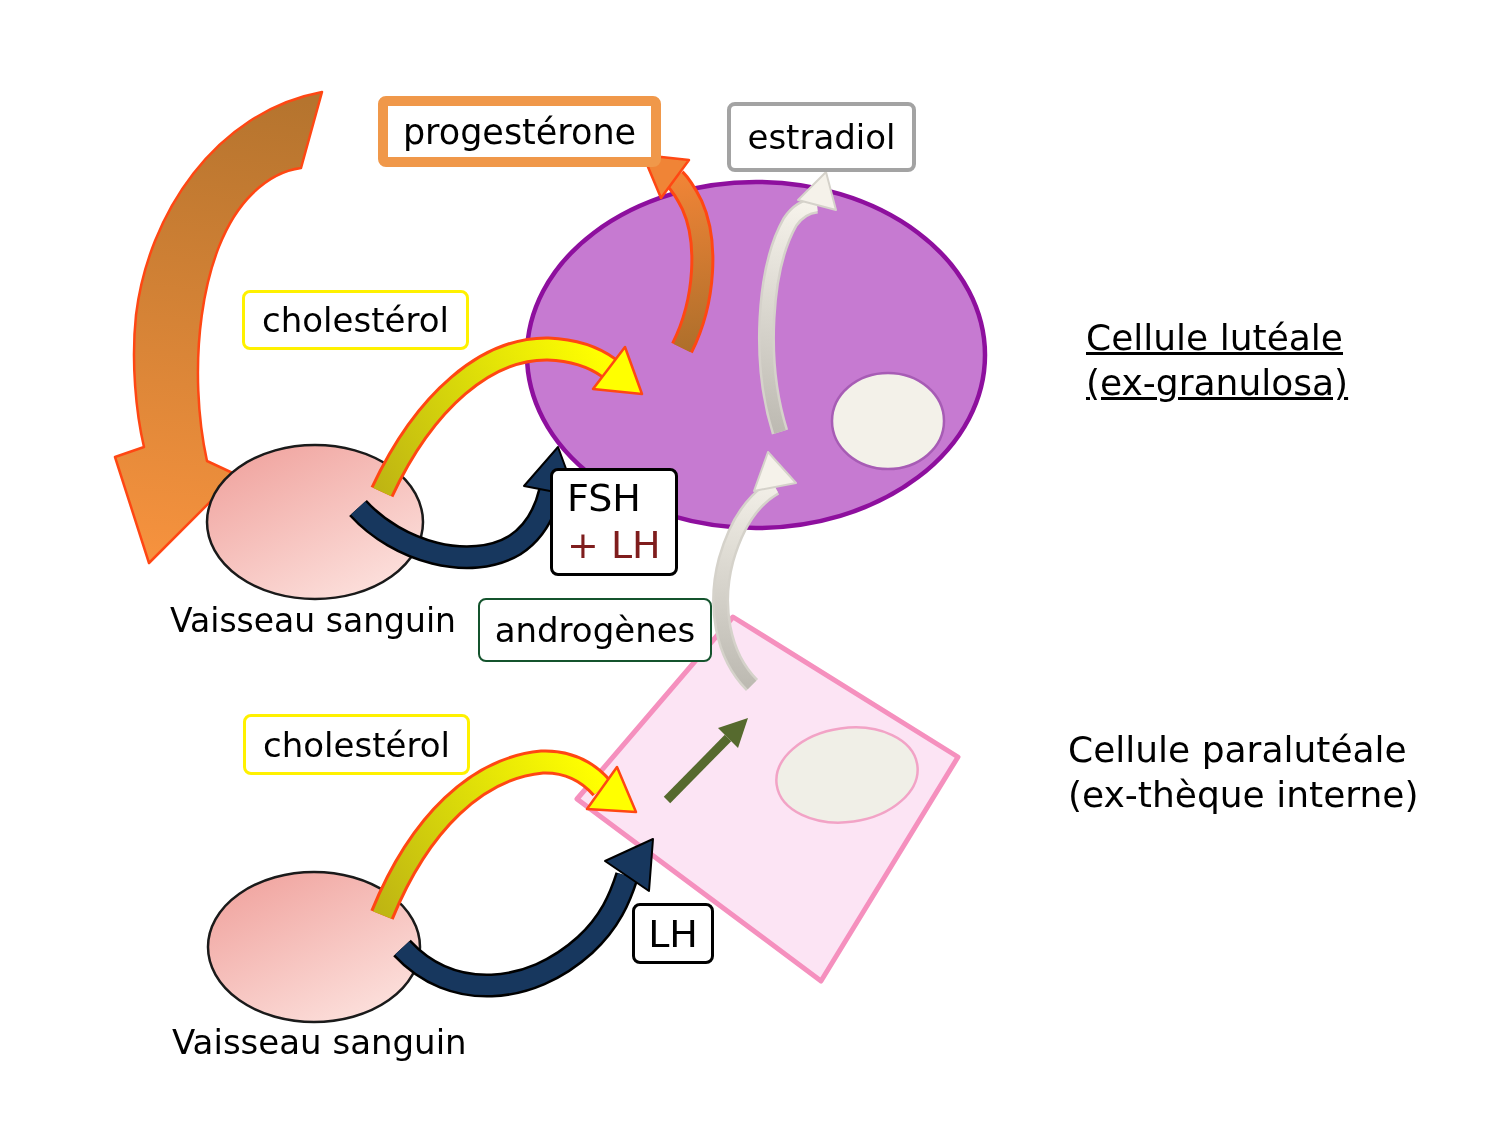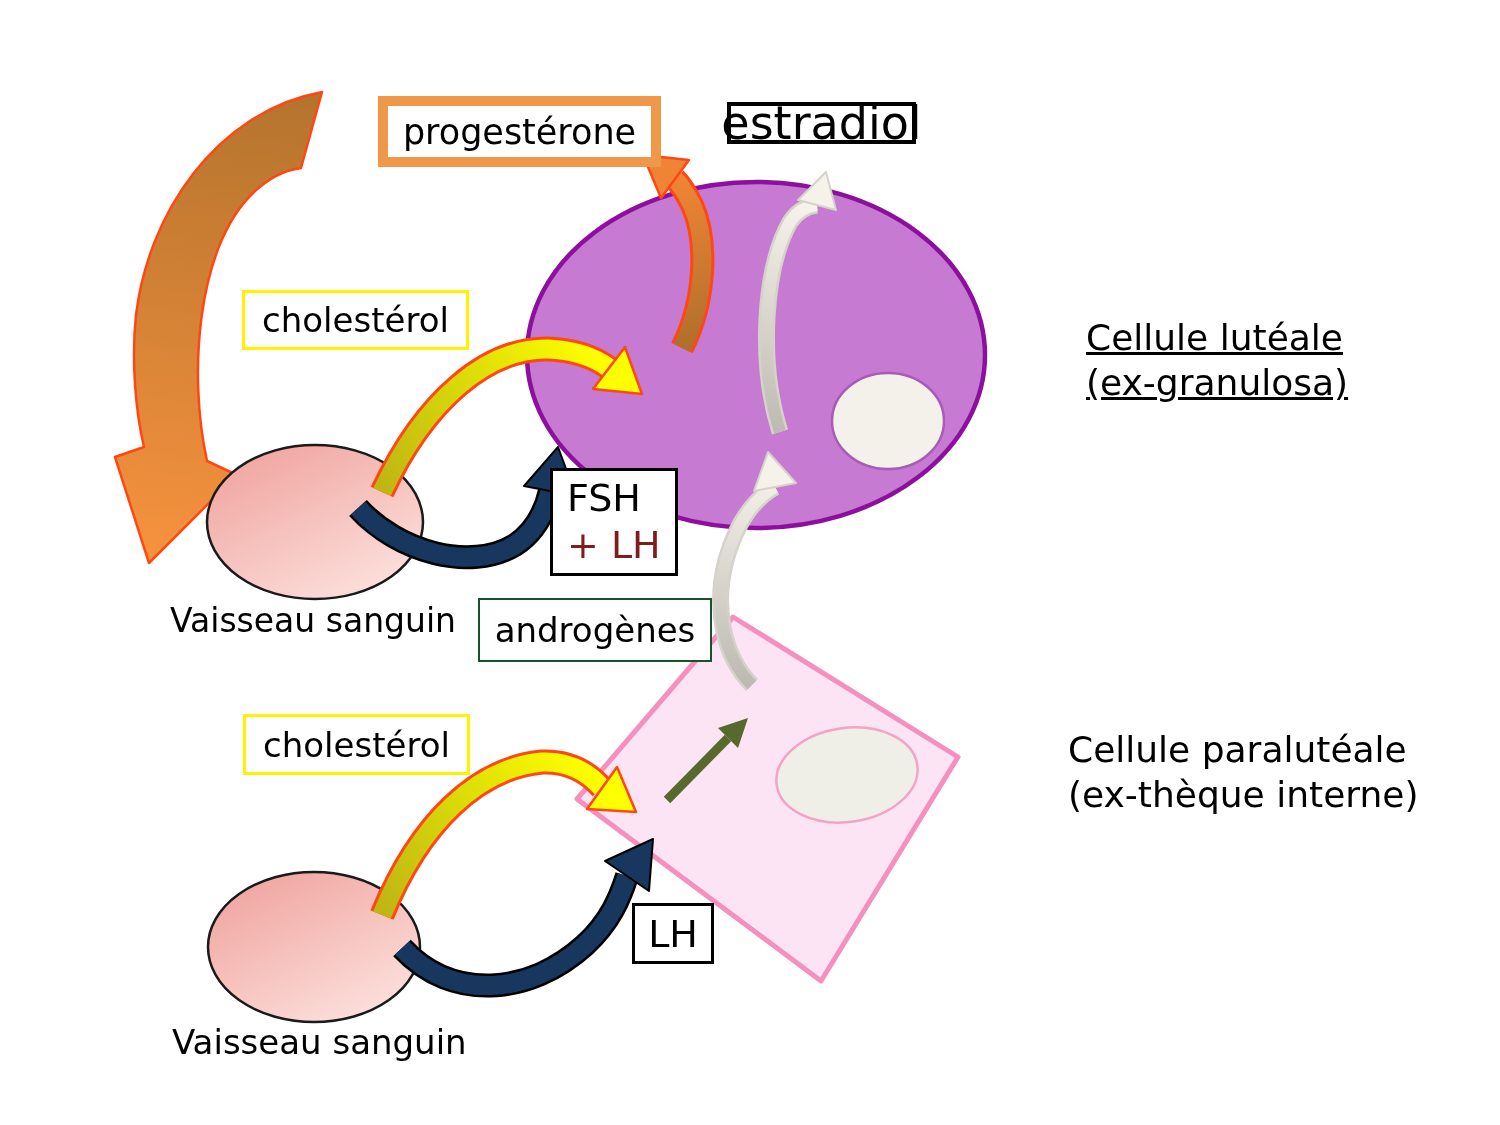--- a/index.html
+++ b/index.html
@@ -5,24 +5,24 @@
   html,body{margin:0;padding:0;background:#ffffff;}
   .canvas{
     position:relative;width:1500px;height:1125px;background:#ffffff;overflow:hidden;
     font-family:"DejaVu Sans","Liberation Sans",sans-serif;color:#000;
   }
   svg.layer{position:absolute;left:0;top:0;}
   #layer-shapes{z-index:1;}
   #layer-top{z-index:3;pointer-events:none;}
   .lbox{
     position:absolute;background:#ffffff;box-sizing:border-box;z-index:2;
-    display:flex;align-items:center;justify-content:center;white-space:nowrap;
+    display:flex;align-items:center;justify-content:center;white-space:nowrap;border-radius:8px;
   }
   .box-progesterone{left:378px;top:96px;width:283px;height:71px;border:10px solid #F0984A;font-size:35px;}
-  .box-estradiol{left:727px;top:102px;width:189px;height:42px;border:4px solid #000000;font-size:46px;}
+  .box-estradiol{left:727px;top:102px;width:189px;height:70px;border:4px solid #a3a3a3;font-size:34px;}
   .box-cholesterol-top{left:242px;top:290px;width:227px;height:60px;border:3px solid #FFF100;font-size:34px;}
   .box-cholesterol-bottom{left:243px;top:714px;width:227px;height:61px;border:3px solid #FFF100;font-size:34px;}
   .box-fsh{left:550px;top:468px;width:128px;height:108px;border:3px solid #000;font-size:38px;
     flex-direction:column;align-items:flex-start;justify-content:center;padding-left:14px;line-height:1.25;}
   .box-fsh .lh-line{color:#7f1d1d;}
   .box-androgens{left:478px;top:598px;width:234px;height:64px;border:2px solid #14532d;font-size:34px;}
   .box-lh{left:632px;top:903px;width:82px;height:61px;border:3px solid #000;font-size:38px;justify-content:center;}
   .caption{position:absolute;z-index:2;white-space:nowrap;color:#000;}
   .cap-vessel-top{left:170px;top:601px;font-size:33px;}
   .cap-vessel-bottom{left:172px;top:1022px;font-size:34px;}

